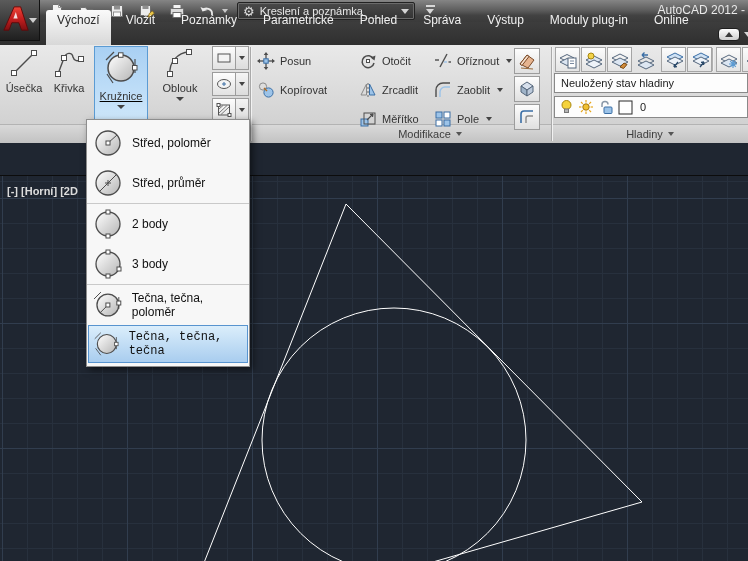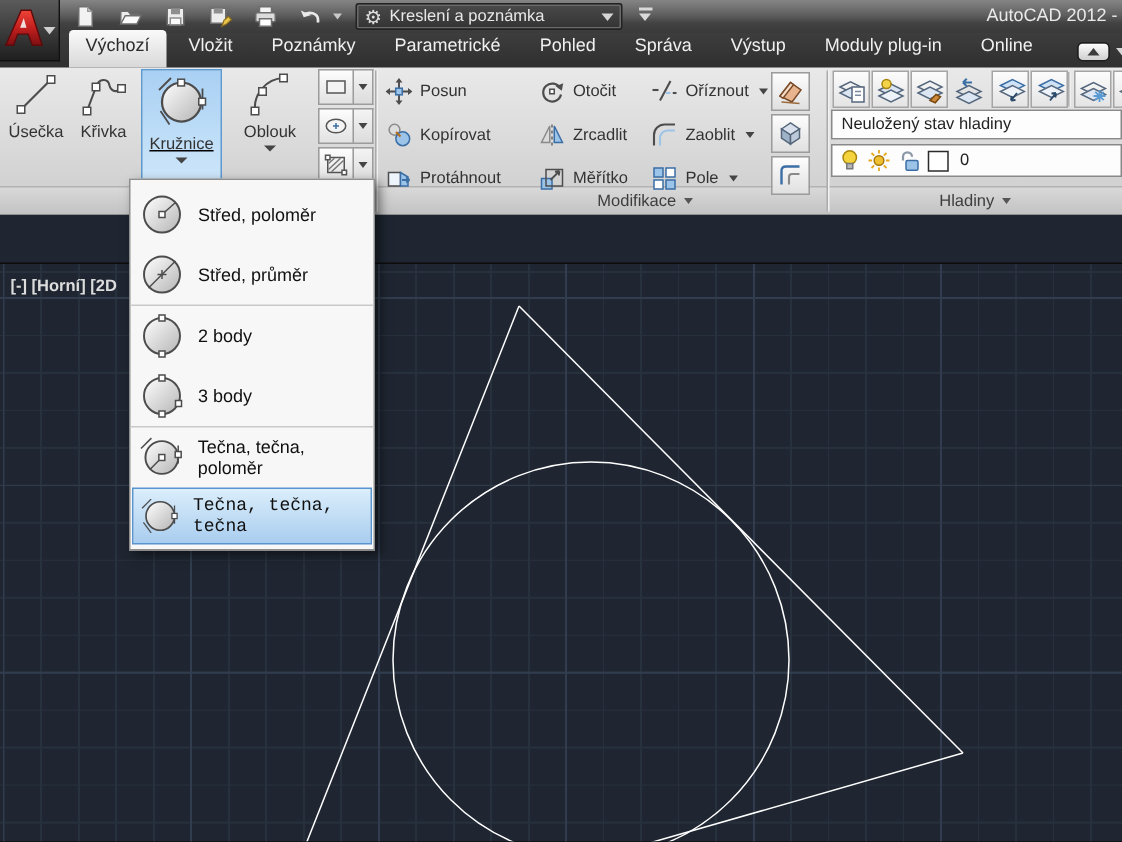--- a/index.html
+++ b/index.html
@@ -27,21 +27,21 @@
     border-right:4px solid transparent; border-top:5px solid #d5d5d5; }
   .qat-custom { position:absolute; left:424px; top:5px; width:12px; height:12px; }
   .qat-custom .bar { width:9px; height:2px; background:#d8d8d8; margin:0 auto 2px; }
   .qat-custom .tri { width:0; height:0; margin:0 auto; border-left:4px solid transparent;
     border-right:4px solid transparent; border-top:5px solid #d8d8d8; }
   .win-title { position:absolute; right:3px; top:3px; font-size:12px; color:#e9e9e9; }
 
   
   .tabrow { position:absolute; left:0; top:22px; width:748px; height:23px;
     background:linear-gradient(180deg,#3d3d3d,#2f2f2f); display:flex; align-items:flex-end; padding-left:46px; }
-  .tab { height:25px; line-height:21px; padding:0 11px; margin-right:4px; font-size:12px; color:#f0f0f0;
+  .tab { height:35px; line-height:21px; padding:0 11px; margin-right:4px; font-size:12px; color:#f0f0f0;
     border-radius:3px 3px 0 0; white-space:nowrap; }
   .tab.active { background:linear-gradient(180deg,#fafafa,#d8d8d8); color:#2b2b2b; }
   .ribbon-min { display:flex; align-items:center; margin-left:14px; margin-bottom:4px; gap:4px; }
   .ribbon-min .pill { width:22px; height:13px; background:linear-gradient(180deg,#fdfdfd,#cfcfcf);
     border:1px solid #1e1e1e; border-radius:4px; display:flex; align-items:center; justify-content:center; }
   .ribbon-min .pill .tri-up { width:0; height:0; border-left:4px solid transparent; border-right:4px solid transparent;
     border-bottom:5px solid #3c3c3c; }
   .ribbon-min .tri-dn { width:0; height:0; border-left:4px solid transparent; border-right:4px solid transparent;
     border-top:5px solid #d5d5d5; }
 
@@ -315,28 +315,20 @@
       <span class="lbl">Posun</span>
     </div>
     <div class="modcell" style="left:257px;top:33px">
       <svg width="18" height="18" viewBox="0 0 18 18">
         <circle cx="6" cy="5.5" r="3.6" fill="none" stroke="#8a8a8a"></circle>
         <circle cx="11.5" cy="11.5" r="4.6" fill="#9cc3e8" stroke="#3a6ea5"></circle>
         <path d="M7 7 l3 3" stroke="#b06a1e" stroke-width="1.4"></path>
       </svg>
       <span class="lbl">Kopírovat</span>
     </div>
-    <div class="modcell" style="left:257px;top:62px">
-      <svg width="18" height="18" viewBox="0 0 18 18">
-        <rect x="2" y="5" width="8" height="9" fill="#eef4fb" stroke="#4d4d4d"></rect>
-        <path d="M10 5 l5 3 v6 h-5z" fill="#9cc3e8" stroke="#3a6ea5"></path>
-        <path d="M11 10 h5 M16 10 l-2.2-1.6 M16 10 l-2.2 1.6" stroke="#3a6ea5" stroke-width="1.2" fill="none"></path>
-      </svg>
-      <span class="lbl">Protáhnout</span>
-    </div>
 
     <div class="modcell" style="left:359px;top:4px">
       <svg width="18" height="18" viewBox="0 0 18 18">
         <path d="M14.5 7 A6 6 0 1 0 15 11" fill="none" stroke="#4d4d4d" stroke-width="1.5"></path>
         <path d="M16.5 3.5 l-1 5 -4-3z" fill="#4d4d4d"></path>
         <rect x="7.5" y="7.5" width="3" height="3" fill="#fff" stroke="#4d4d4d"></rect>
       </svg>
       <span class="lbl">Otočit</span>
     </div>
     <div class="modcell" style="left:359px;top:33px">

